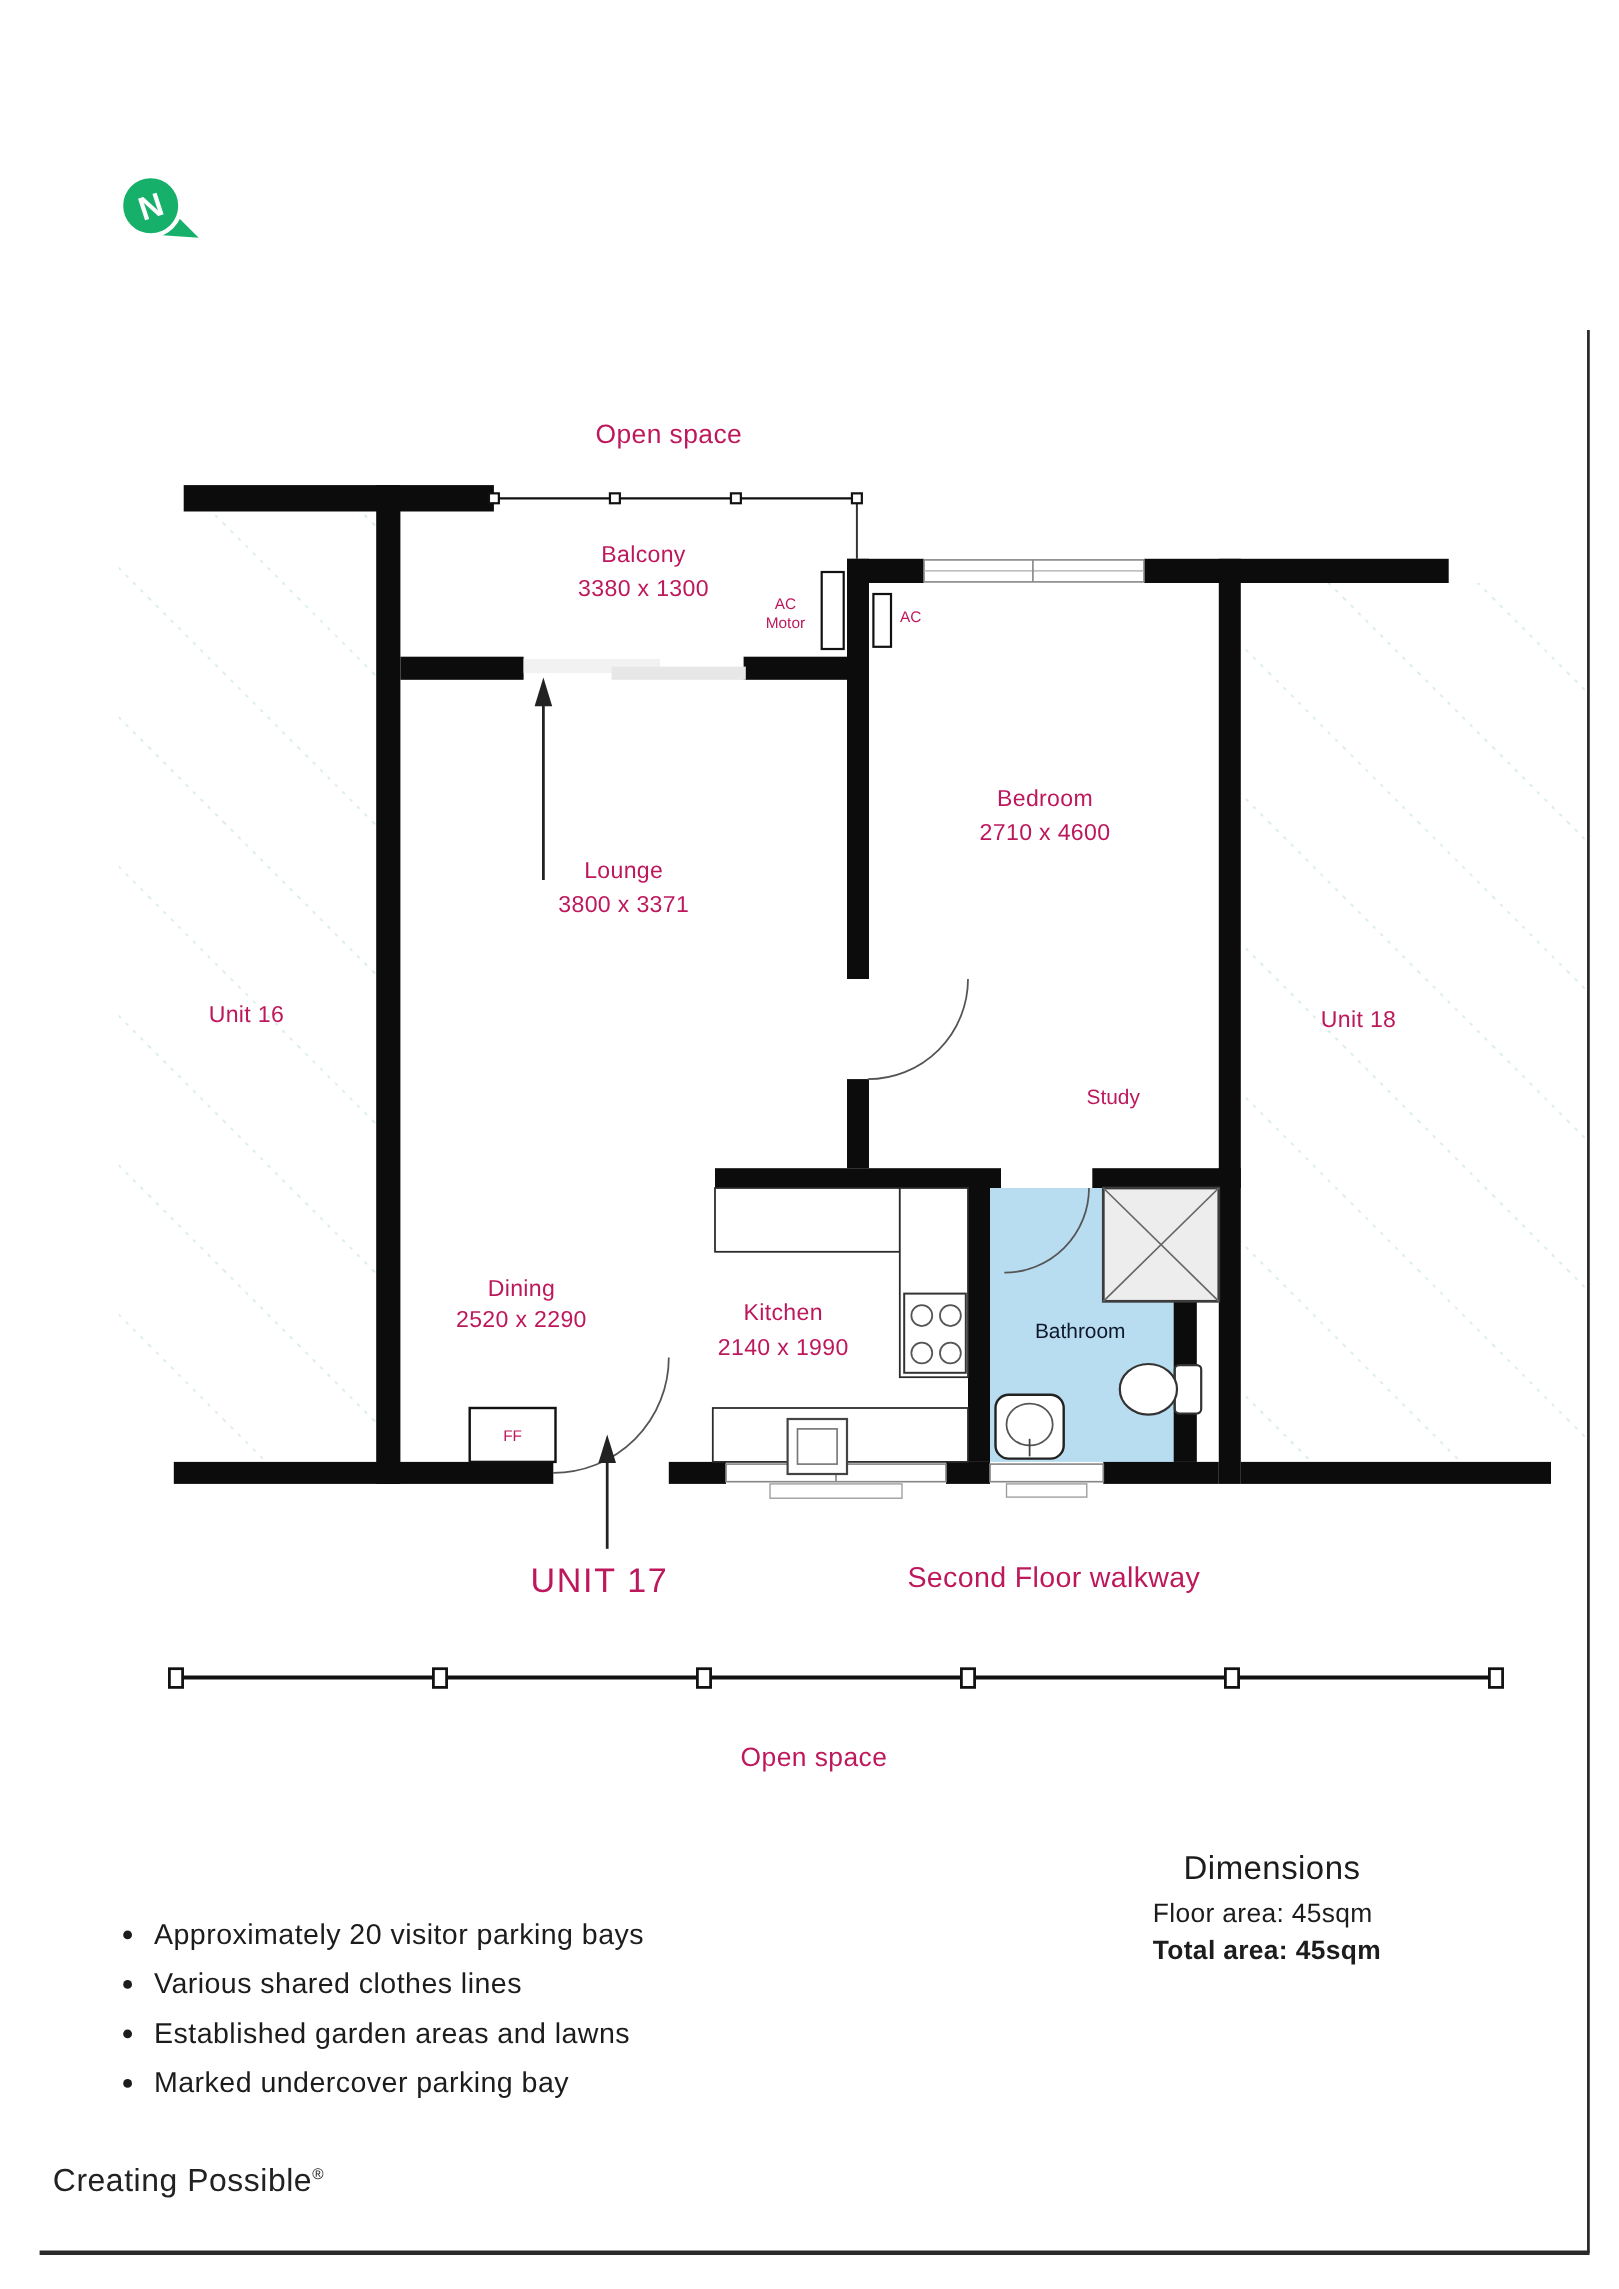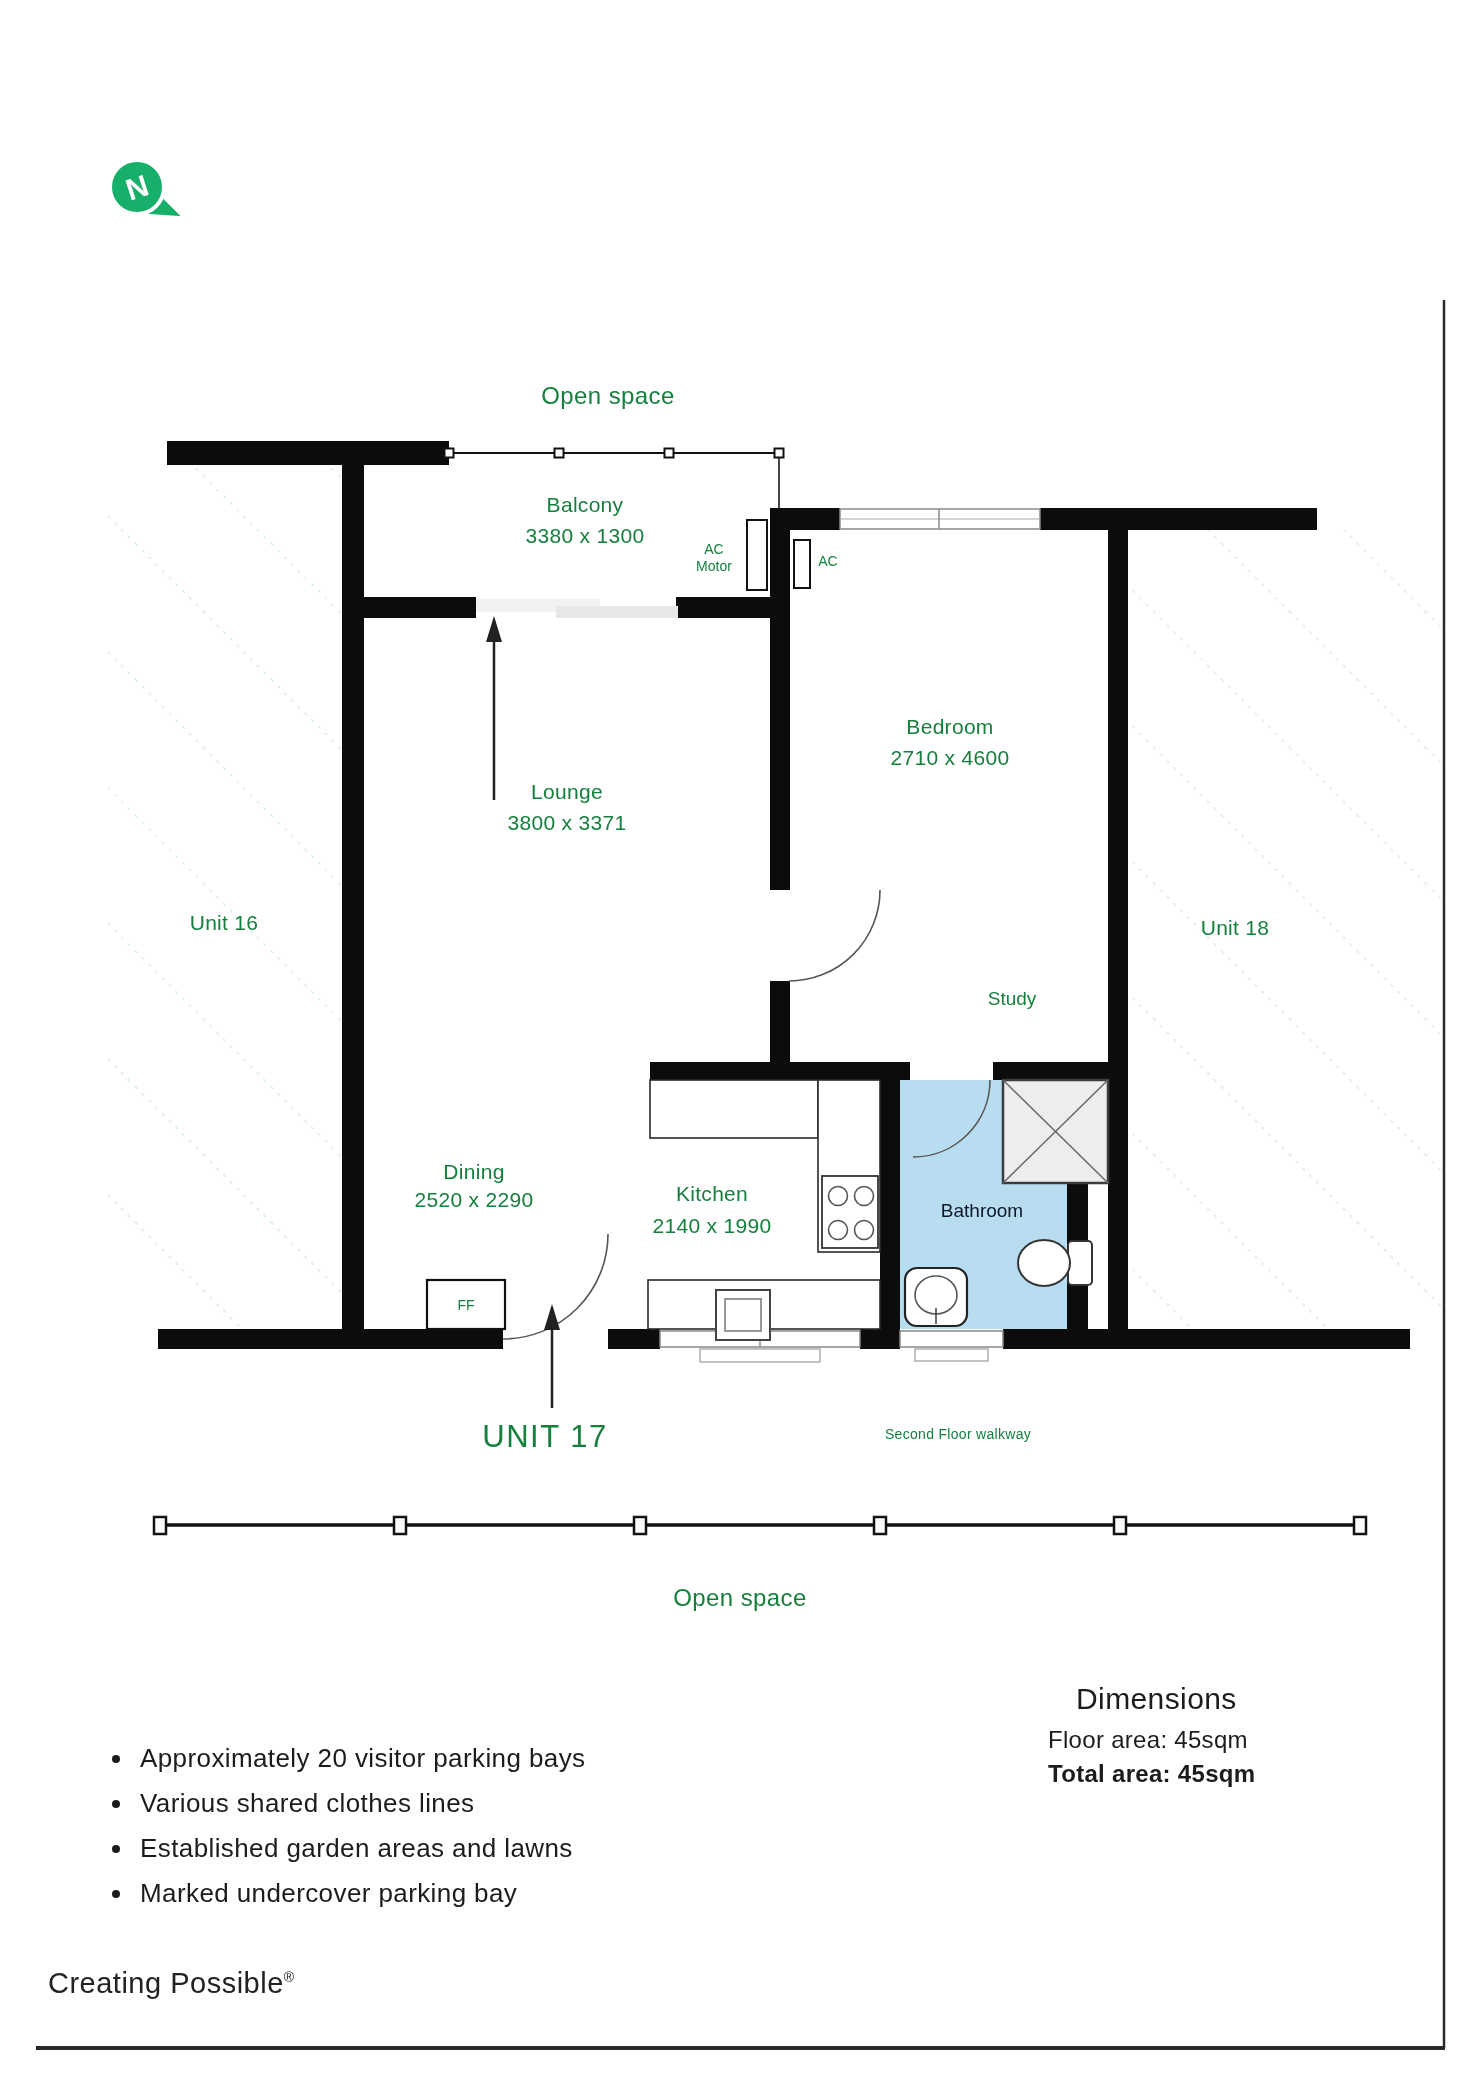--- a/index.html
+++ b/index.html
@@ -1,26 +1,26 @@
 <!DOCTYPE html>
 <html><head>
 <meta charset="utf-8">
 <style>
   html,body{margin:0;padding:0;background:#ffffff;}
   .page{position:relative;width:1472px;height:2081px;background:#ffffff;overflow:hidden;
         font-family:"Liberation Sans", sans-serif;color:#1c1c1c;}
   .page svg{position:absolute;left:0;top:0;}
   .lbl{position:absolute;transform:translate(-50%,-50%);white-space:nowrap;
-       font-family:"Liberation Sans", sans-serif;color:#15803d;text-align:center;}
+       font-family:"Liberation Sans", sans-serif;color:#be185d;text-align:center;}
   .room{font-size:21px;letter-spacing:.3px;text-align:center;}
   .small{font-size:14px;line-height:17px;}
   .osp{font-size:24px;letter-spacing:.4px;}
   .unit{font-size:21px;letter-spacing:.3px;margin-top:12px;}
   .unit17{font-size:31px;font-weight:500;letter-spacing:1.5px;}
-  .walkway{font-size:14px;letter-spacing:.3px;}
+  .walkway{font-size:26px;letter-spacing:.3px;}
   .bath{font-size:19px;color:#0f172a;}
   .study{font-size:19px;}
   .ff{font-size:14px;}
   .amenities{position:absolute;left:104px;top:1736px;list-style:none;margin:0;padding:0;}
   .amenities li{position:relative;padding-left:36px;font-size:26px;line-height:45px;letter-spacing:.4px;}
   .amenities li::before{content:"";position:absolute;left:8px;top:19px;width:8px;height:8px;border-radius:50%;background:#1c1c1c;}
   .dim-title{position:absolute;left:1076px;top:1682px;font-size:30px;font-weight:400;letter-spacing:.4px;}
   .dim-line{position:absolute;left:1048px;top:1726px;font-size:24px;letter-spacing:.3px;}
   .dim-total{position:absolute;left:1048px;top:1760px;font-size:24px;font-weight:700;letter-spacing:.3px;}
   .brand{position:absolute;left:48px;top:1967px;font-size:29px;font-weight:400;color:#222;letter-spacing:.5px;}

